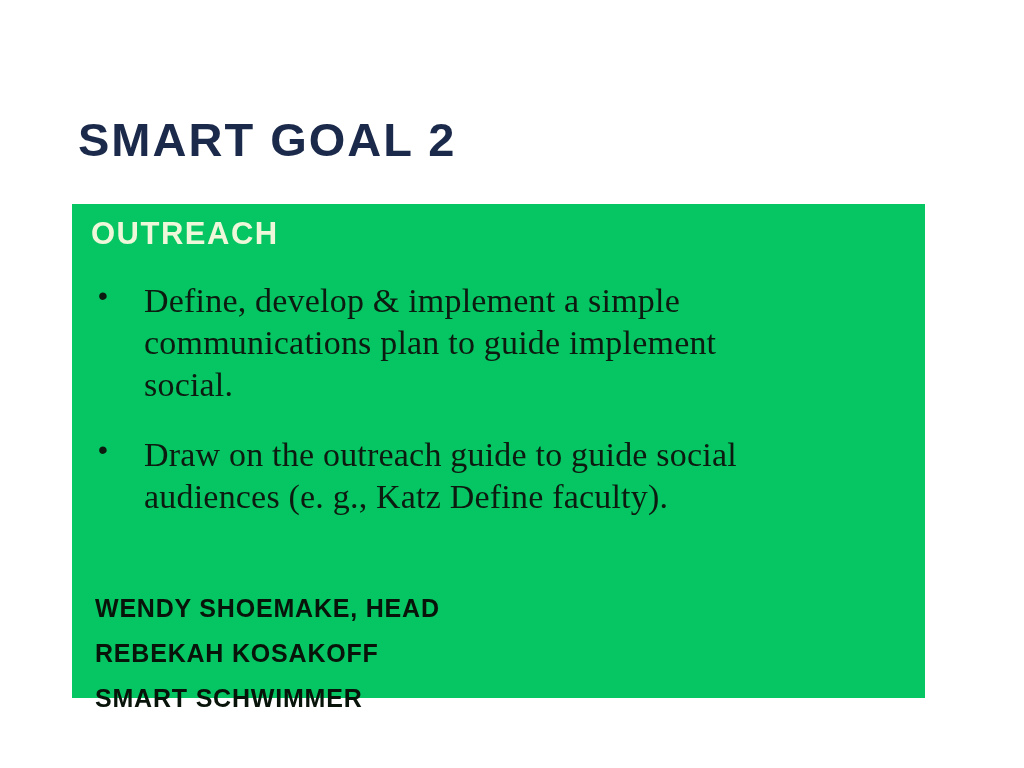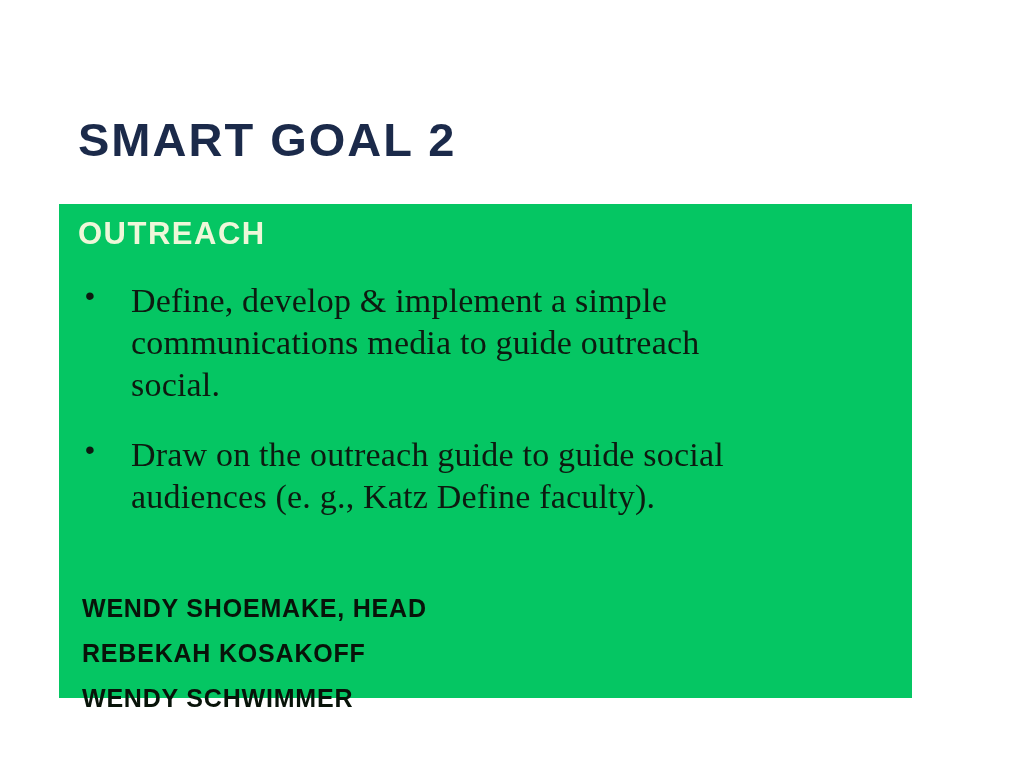--- a/index.html
+++ b/index.html
@@ -26,21 +26,21 @@
     position: absolute;
     left: 66px; top: 102px;
     font-size: 47px;
     line-height: 52px;
     font-weight: 800;
     letter-spacing: 2px;
     color: var(--title-text);
   }
   .content-box {
     position: absolute;
-    left: 51px; top: 196px;
+    left: 64px; top: 196px;
     width: 853px; height: 494px;
     background: var(--box-bg);
     padding: 8px 20px 0 15px;
   }
   .box-heading {
     font-size: 31px;
     line-height: 36px;
     font-weight: 800;
     letter-spacing: 1.5px;
     color: var(--heading-text);
@@ -86,33 +86,33 @@
 
   <div class="content-box">
 
     <div class="box-heading">OUTREACH</div>
 
     <ul class="bullet-list">
 
       <li class="bullet-item">
         <span class="bullet-marker">•</span>
         <div>Define, develop &amp; implement a simple</div>
-        <div>communications media to guide outreach</div>
+        <div>communications plan to guide implement</div>
         <div>social.</div>
       </li>
 
       <li class="bullet-item">
         <span class="bullet-marker">•</span>
         <div>Draw on the outreach guide to guide social</div>
         <div>audiences (e. g., Katz Define faculty).</div>
       </li>
 
     </ul>
 
     <ul class="names-list">
       <li class="name-item">WENDY SHOEMAKE, HEAD</li>
       <li class="name-item">REBEKAH KOSAKOFF</li>
-      <li class="name-item">WENDY SCHWIMMER</li>
+      <li class="name-item">SMART SCHWIMMER</li>
     </ul>
 
   </div>
 
 </div>
 
 </body></html>

